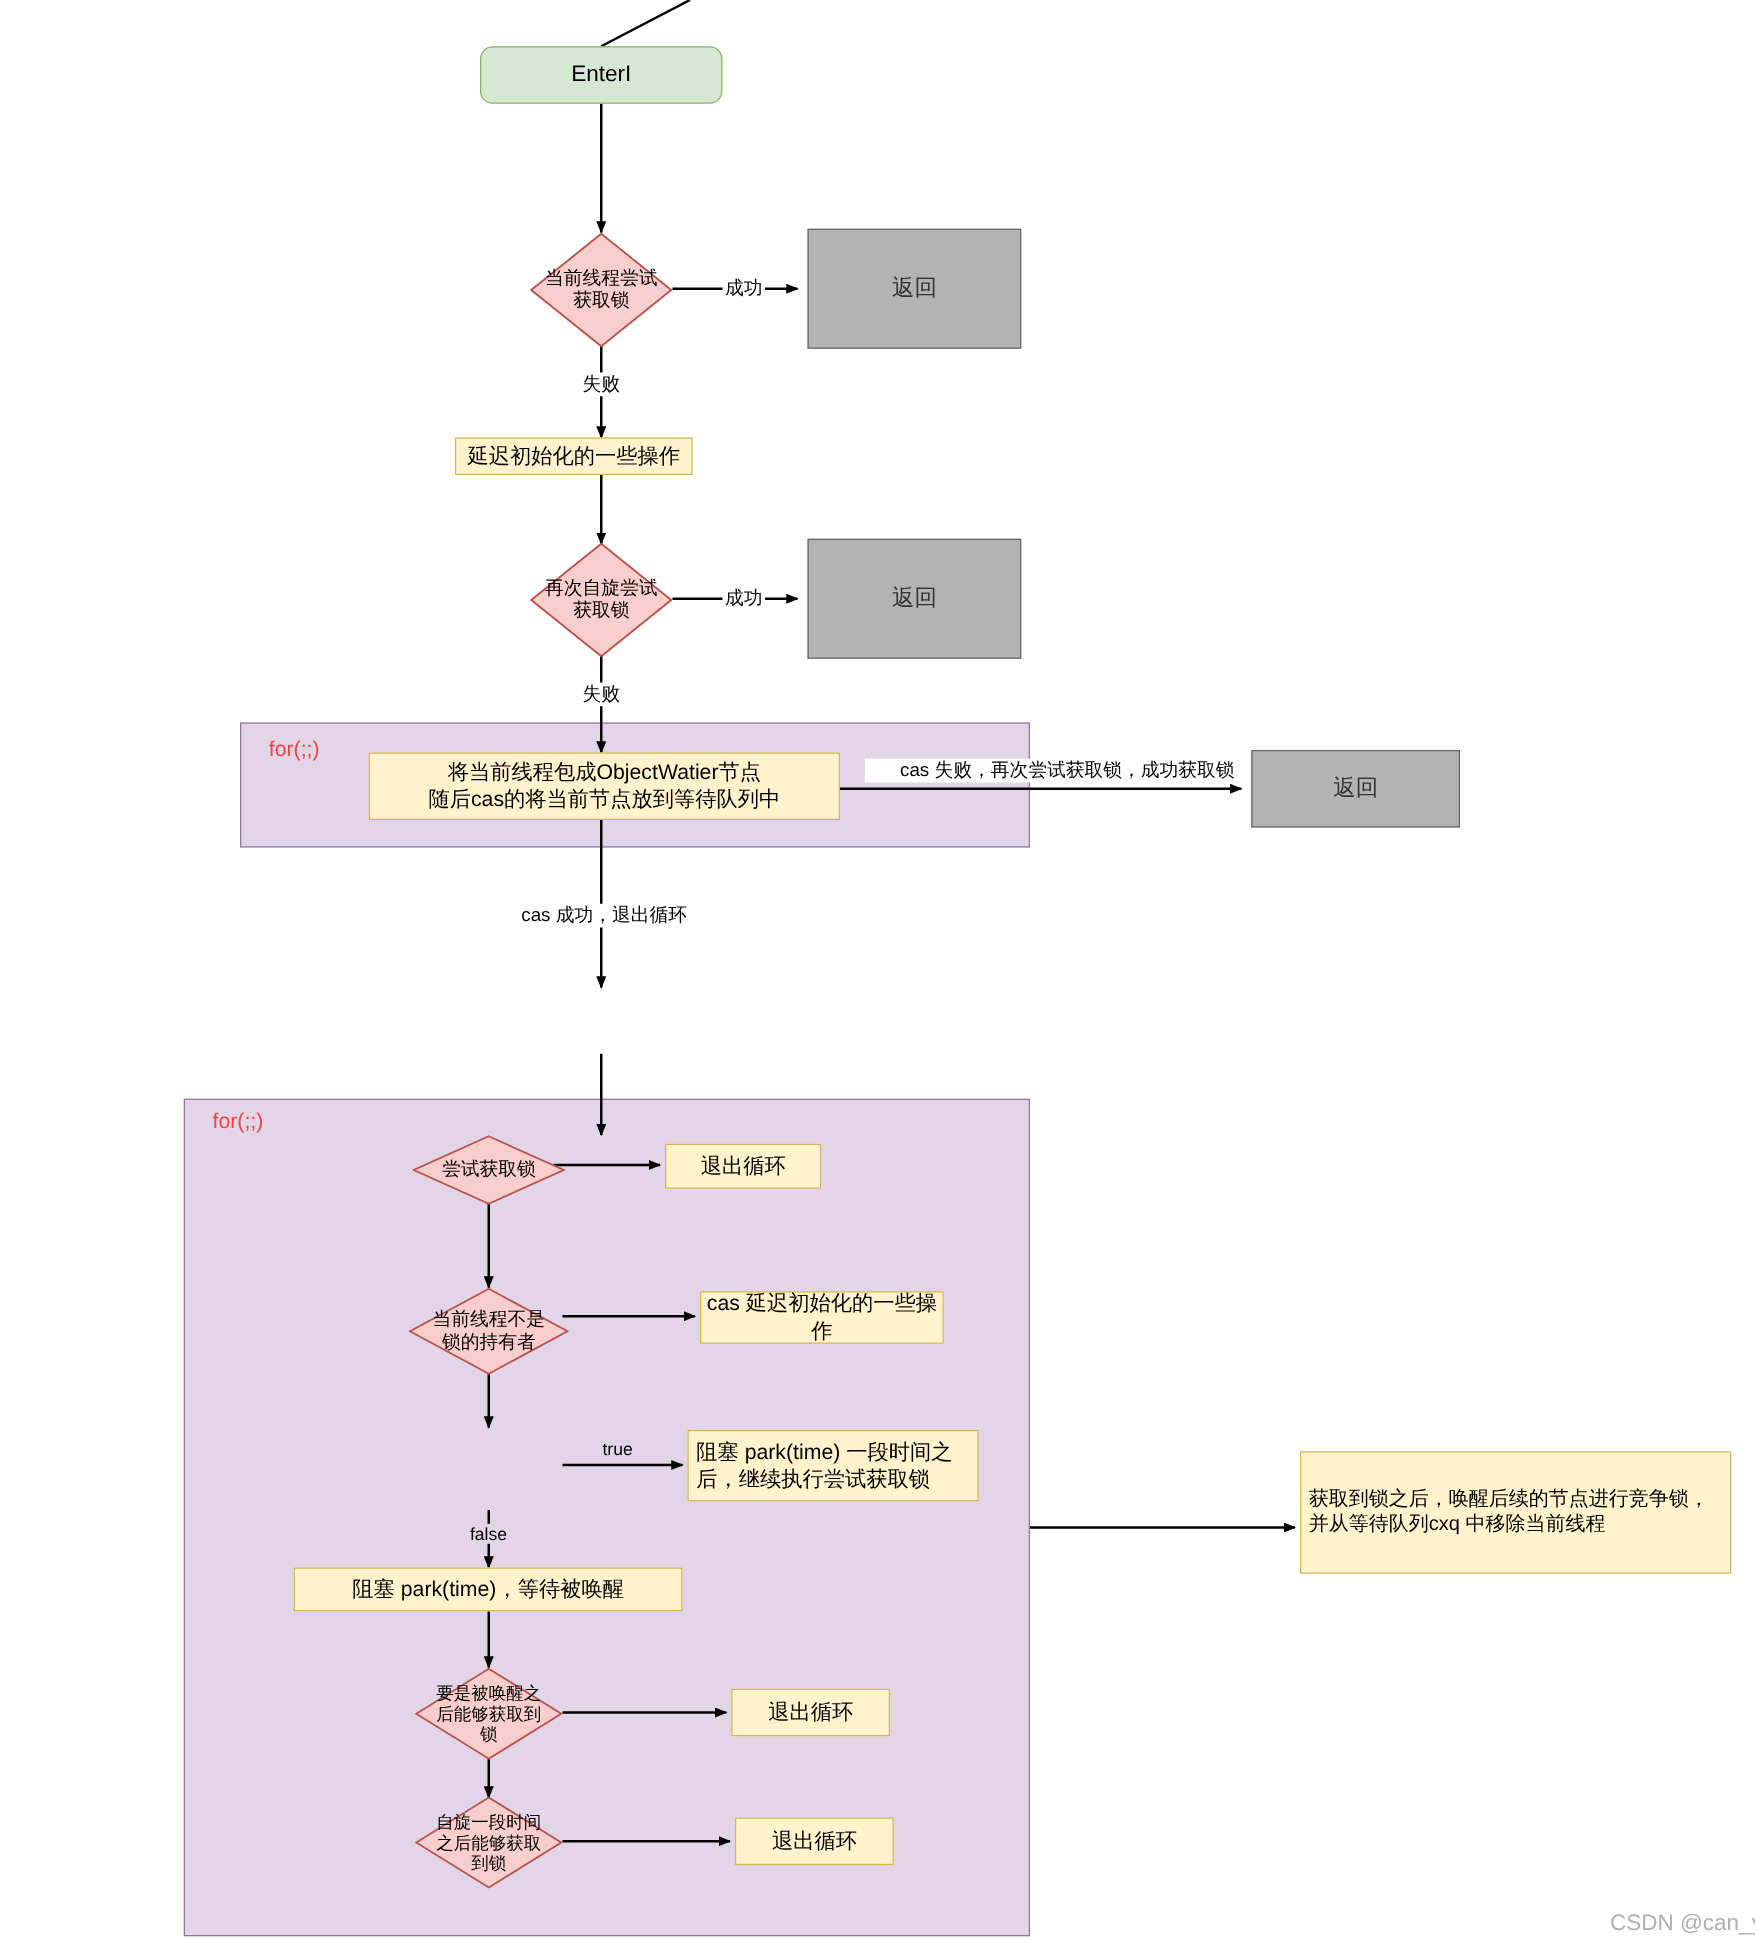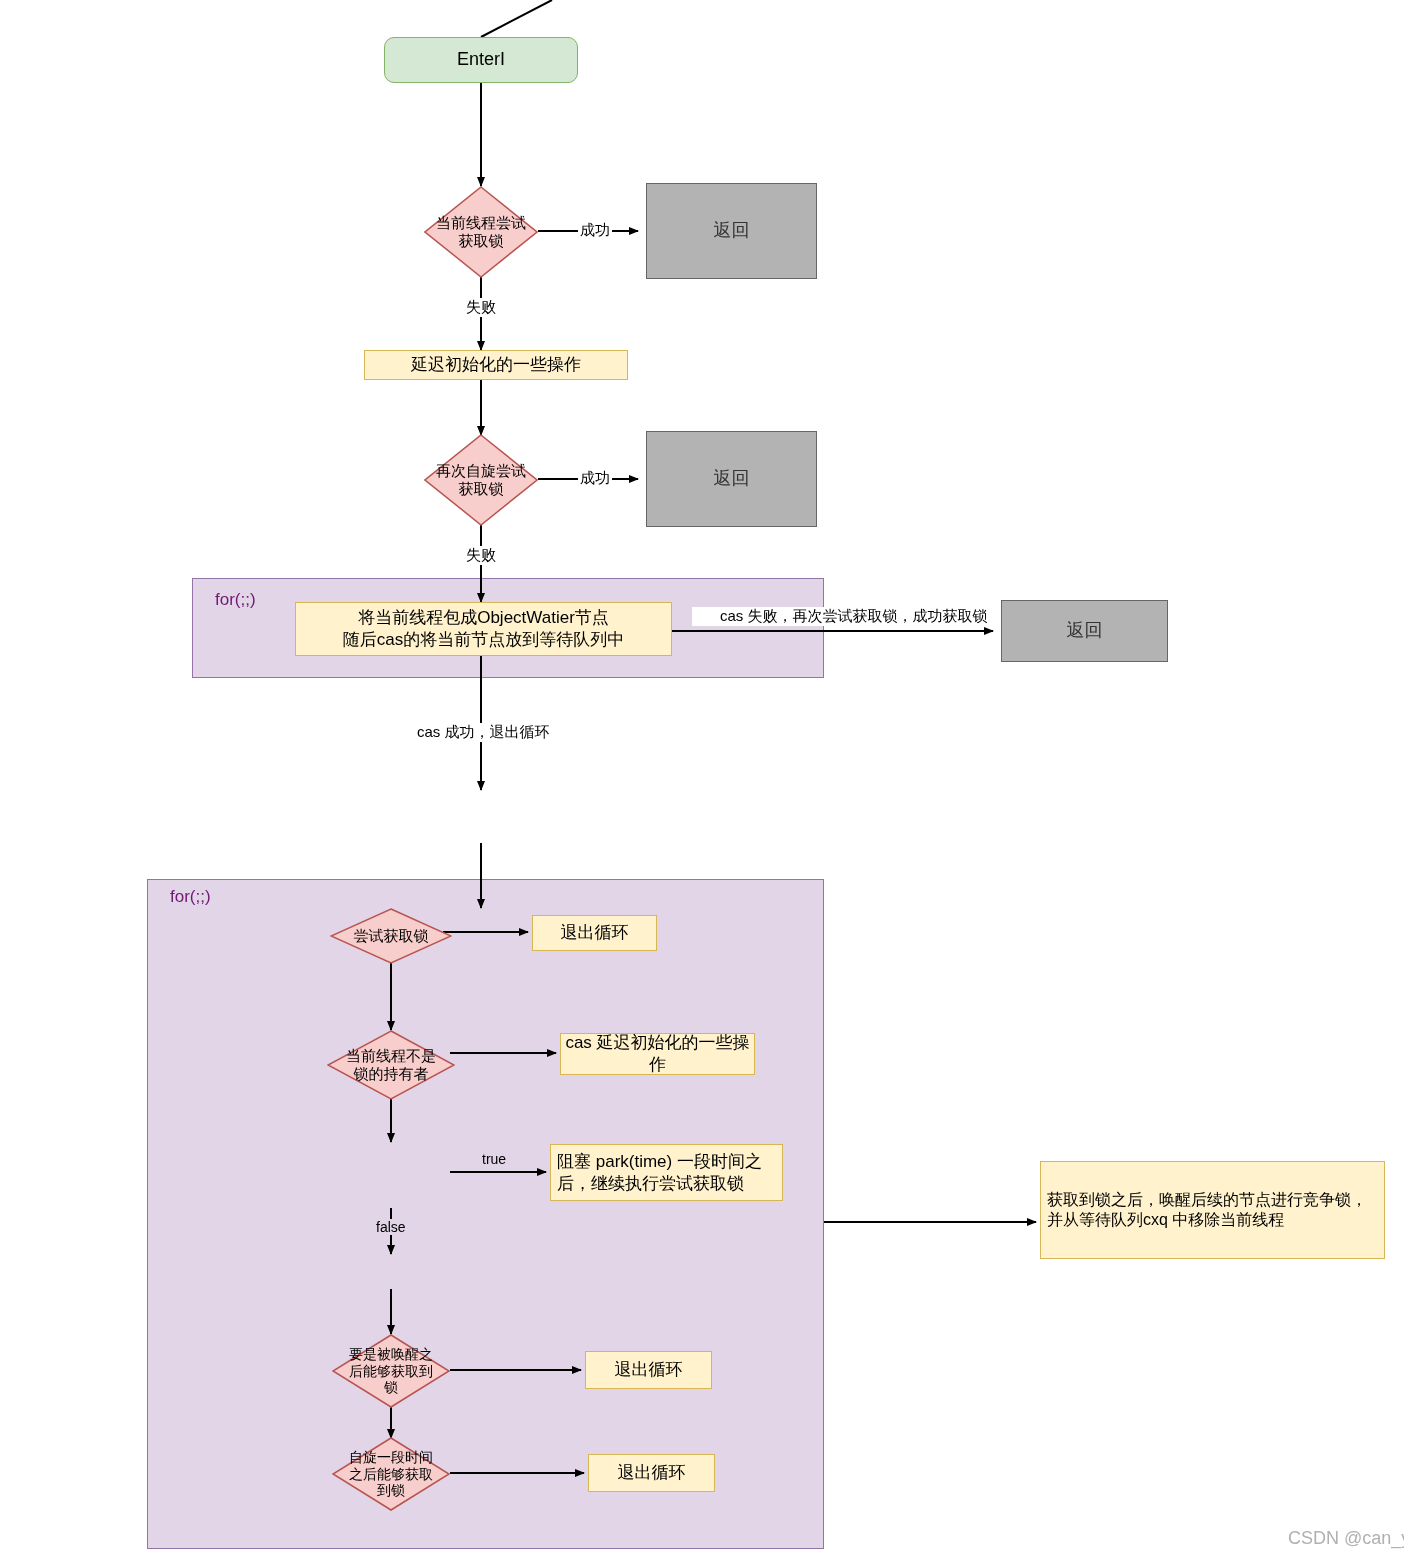--- a/index.html
+++ b/index.html
@@ -61,21 +61,21 @@
   
   .loop-box {
     position: absolute;
     box-sizing: border-box;
     background: #e1d5e7;
     border: 1px solid #9673a6;
   }
   .loop-label {
     position: absolute;
     font-size: 17px;
-    color: #701a75;
+    color: #ef4444;
     font-family: "Liberation Sans", "DejaVu Sans", sans-serif;
   }
   
   .diamond-wrap {
     position: absolute;
   }
   .diamond-wrap svg {
     position: absolute;
     left: 0; top: 0;
   }
@@ -181,21 +181,21 @@
   <div class="diamond-wrap" style="left:424px; top:186px; width:114px; height:92px;">
     <svg width="114" height="92" viewBox="0 0 114 92">
       <polygon points="57,1 113,46 57,91 1,46" fill="#f8cecc" stroke="#b85450" stroke-width="1.5"></polygon>
     </svg>
     <div class="diamond-text">当前线程尝试
 获取锁</div>
   </div>
 
   <div class="node return-node" style="left:646px; top:183px; width:171px; height:96px;">返回</div>
 
-  <div class="node proc-node" style="left:364px; top:350px; width:264px; height:30px;">延迟初始化的一些操作</div>
+  <div class="node proc-node" style="left:364px; top:350px; width:190px; height:30px;">延迟初始化的一些操作</div>
 
   <div class="diamond-wrap" style="left:424px; top:434px; width:114px; height:92px;">
     <svg width="114" height="92" viewBox="0 0 114 92">
       <polygon points="57,1 113,46 57,91 1,46" fill="#f8cecc" stroke="#b85450" stroke-width="1.5"></polygon>
     </svg>
     <div class="diamond-text">再次自旋尝试
 获取锁</div>
   </div>
 
   <div class="node return-node" style="left:646px; top:431px; width:171px; height:96px;">返回</div>
@@ -222,20 +222,21 @@
     <div class="diamond-text">当前线程不是
 锁的持有者</div>
   </div>
 
   <div class="node proc-node" style="left:560px; top:1033px; width:195px; height:42px;">cas 延迟初始化的一些操作</div>
 
 
   <div class="node proc-node left-align" style="left:550px; top:1144px; width:233px; height:57px;">阻塞 park(time) 一段时间之
 后，继续执行尝试获取锁</div>
 
+  <div class="node proc-node" style="left:235px; top:1254px; width:311px; height:35px;">阻塞 park(time)，等待被唤醒</div>
 
   <div class="diamond-wrap" style="left:332px; top:1334px; width:118px; height:74px;">
     <svg width="118" height="74" viewBox="0 0 118 74">
       <polygon points="59,1 117,37 59,73 1,37" fill="#f8cecc" stroke="#b85450" stroke-width="1.5"></polygon>
     </svg>
     <div class="diamond-text" style="font-size:14px;">要是被唤醒之
 后能够获取到
 锁</div>
   </div>
 

